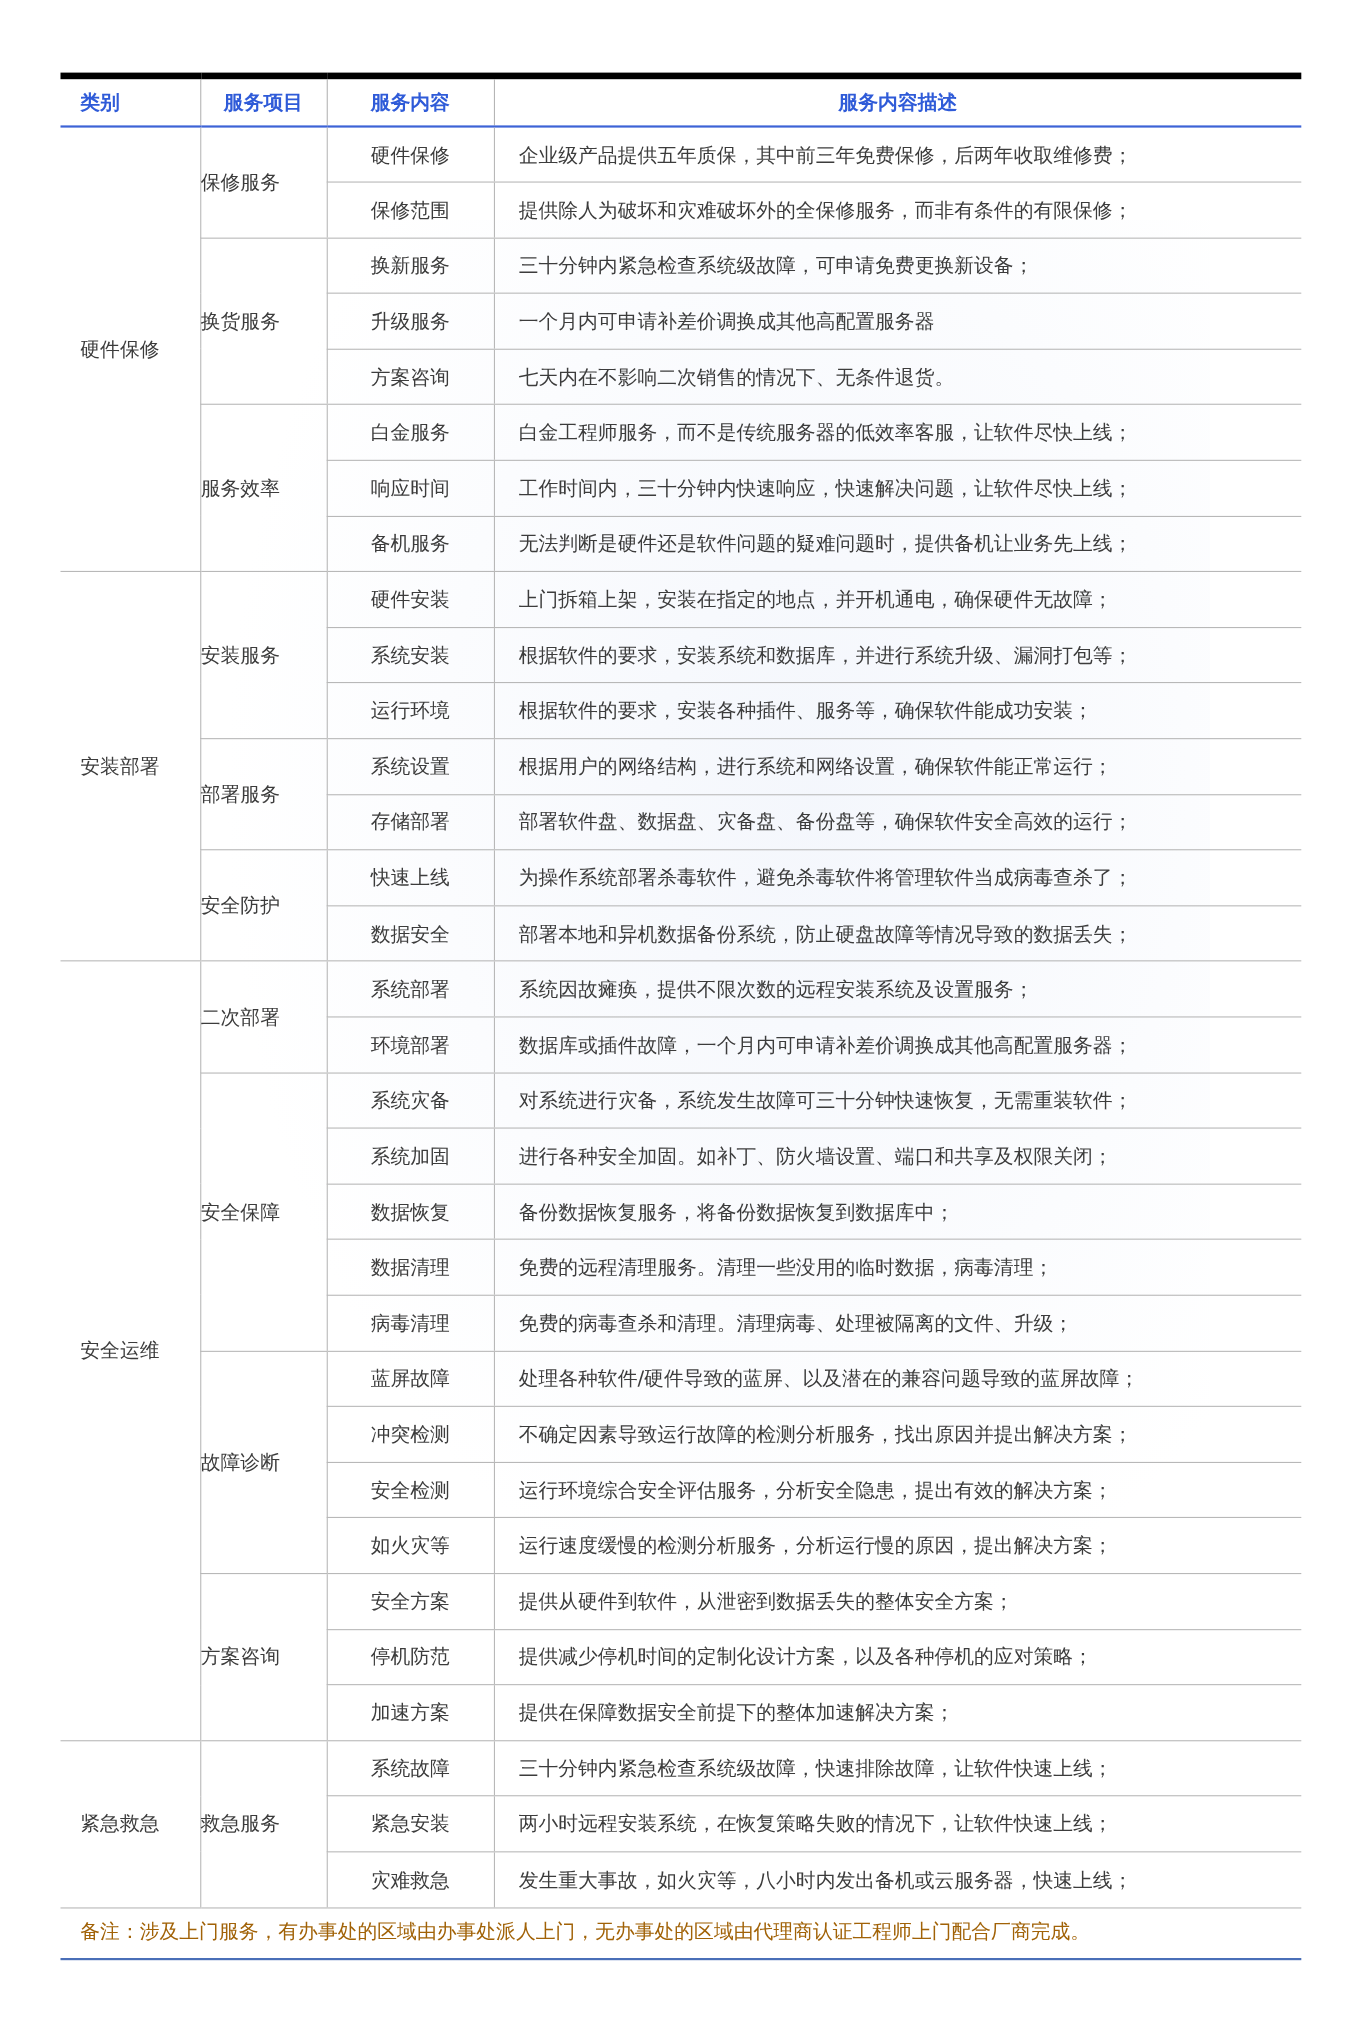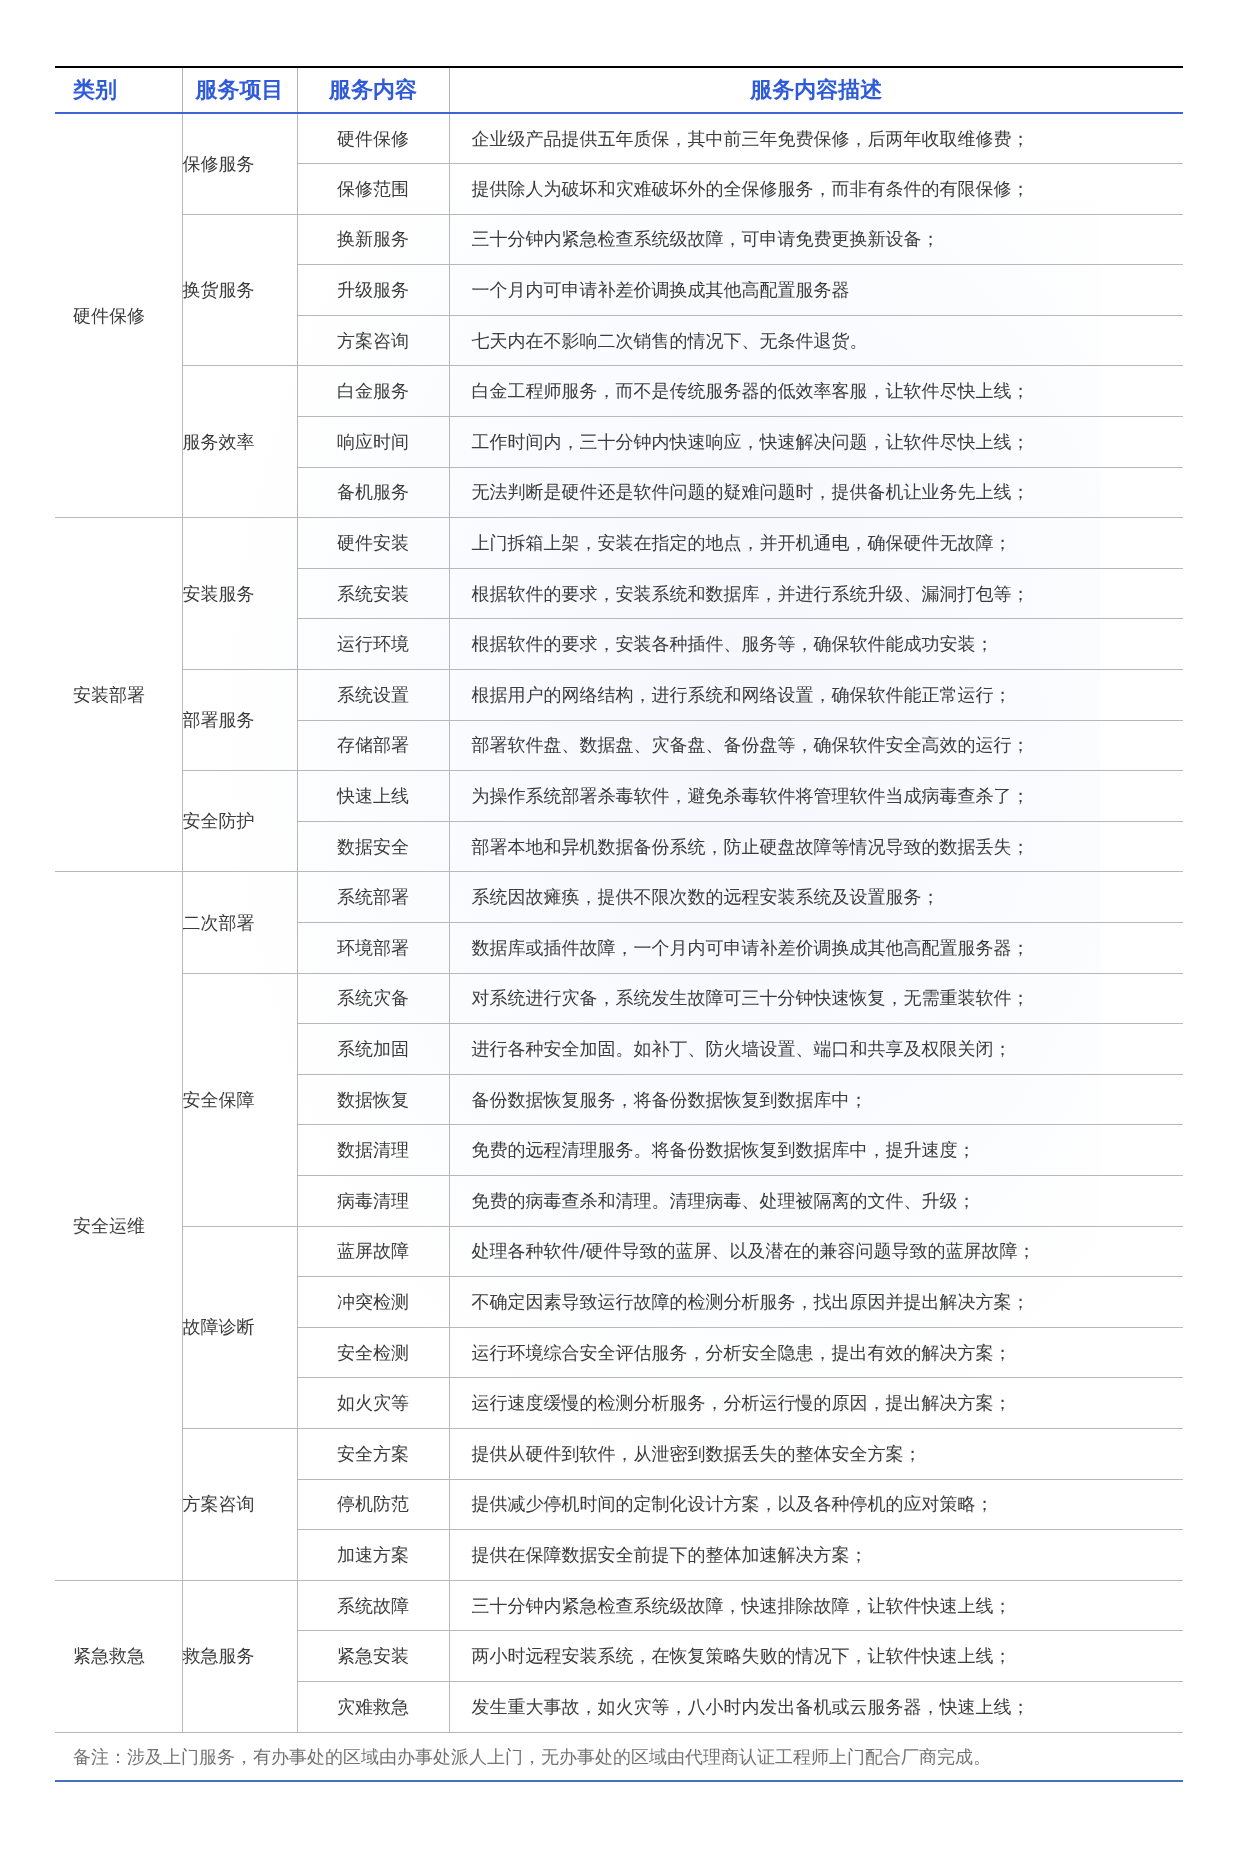--- a/index.html
+++ b/index.html
@@ -11,40 +11,40 @@
   .watermark {
     position: absolute; left: 200px; top: 200px; width: 900px; height: 1300px;
     background: radial-gradient(ellipse at 60% 40%, rgba(235,240,250,0.55), rgba(255,255,255,0) 70%);
     pointer-events: none;
   }
   .wrap { position: absolute; left: 55px; top: 66px; width: 1128px; }
   table { border-collapse: collapse; width: 1128px; table-layout: fixed; position: relative; }
   col.c1 { width: 127px; } col.c2 { width: 115px; } col.c3 { width: 152px; } col.c4 { width: 734px; }
   thead tr { height: 46px; }
   thead th {
-    color: #2f5bd8; font-weight: bold; font-size: 22px;
-    border-top: 2px solid #000000; border-bottom: 2px solid #3d63d6;
+    color: #2f5bd8; font-weight: bold; font-size: 18px;
+    border-top: 6px solid #000000; border-bottom: 2px solid #3d63d6;
     border-left: 1px solid #b5b5b5;
     text-align: center; padding: 0; font-family: Liberation Mono, monospace;
   }
   thead th:first-child { border-left: none; text-align: left; padding-left: 18px; }
   tbody tr { height: 50.6px; }
   tbody td {
     font-size: 18px; color: #3c3c3c; padding: 0;
     border-top: 1px solid #b8b8b8; border-bottom: 1px solid #b8b8b8;
     border-left: 1px solid #b8b8b8;
   }
   tbody td.cat { border-left: none; text-align: left; padding-left: 18px; }
   tbody td.item { text-align: left; }
   tbody td.content { text-align: center; }
   tbody td.desc { text-align: left; padding-left: 22px; white-space: nowrap; }
   .note {
     position: absolute; left: 55px; top: 1732px; width: 1128px; height: 50px;
     border-bottom: 2px solid #4a6fb8;
-    font-size: 18px; color: #737373; line-height: 50px; padding-left: 18px; box-sizing: border-box;
+    font-size: 18px; color: #a16207; line-height: 50px; padding-left: 18px; box-sizing: border-box;
   }
 </style>
 </head>
 <body>
 
 <div class="watermark"></div>
 
 <div class="wrap">
   <table>
     <colgroup>
@@ -148,21 +148,21 @@
         <tr>
           <td class="content">系统加固</td>
           <td class="desc">进行各种安全加固。如补丁、防火墙设置、端口和共享及权限关闭；</td>
         </tr>
         <tr>
           <td class="content">数据恢复</td>
           <td class="desc">备份数据恢复服务，将备份数据恢复到数据库中；</td>
         </tr>
         <tr>
           <td class="content">数据清理</td>
-          <td class="desc">免费的远程清理服务。将备份数据恢复到数据库中，提升速度；</td>
+          <td class="desc">免费的远程清理服务。清理一些没用的临时数据，病毒清理；</td>
         </tr>
         <tr>
           <td class="content">病毒清理</td>
           <td class="desc">免费的病毒查杀和清理。清理病毒、处理被隔离的文件、升级；</td>
         </tr>
         <tr>
           <td class="item" rowspan="4">故障诊断</td>
           <td class="content">蓝屏故障</td>
           <td class="desc">处理各种软件/硬件导致的蓝屏、以及潜在的兼容问题导致的蓝屏故障；</td>
         </tr>

